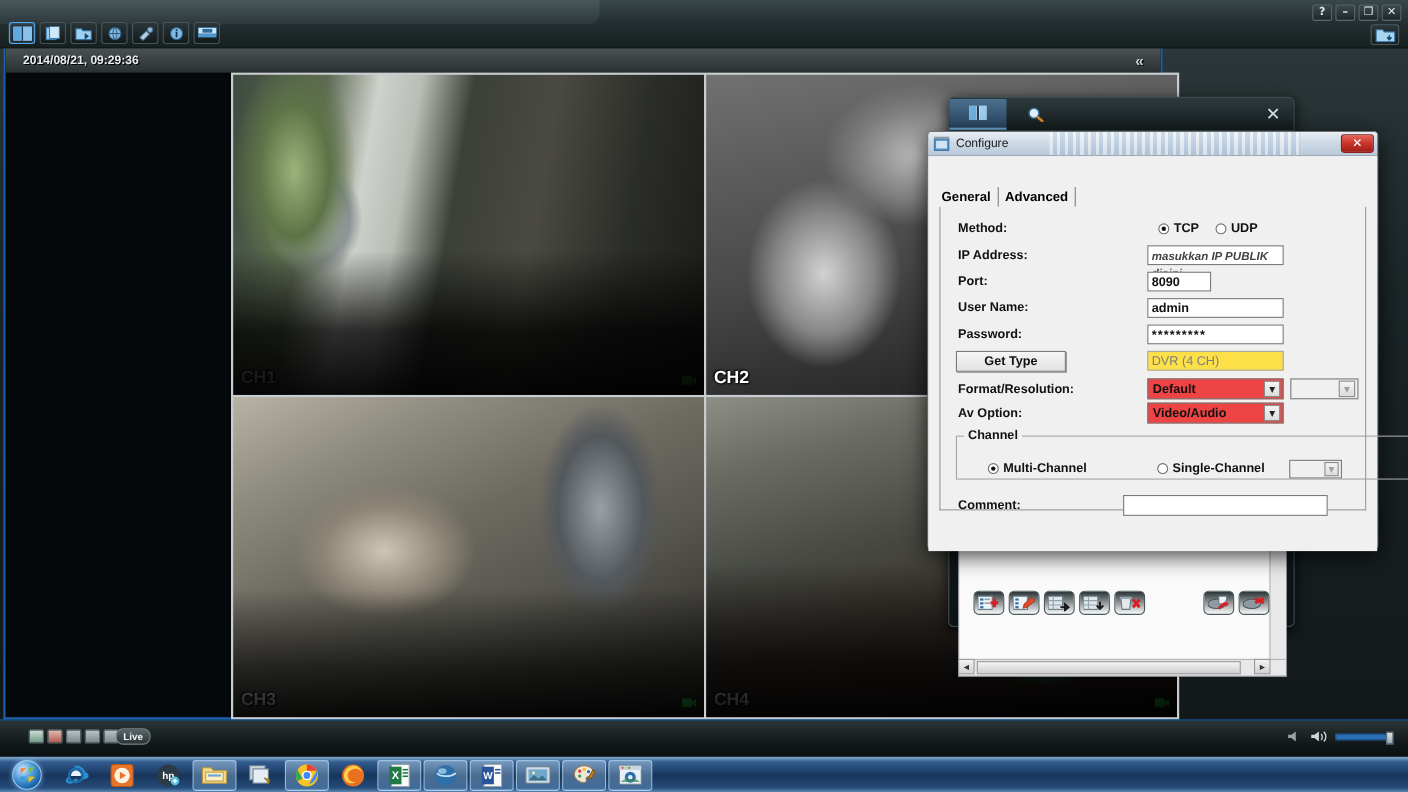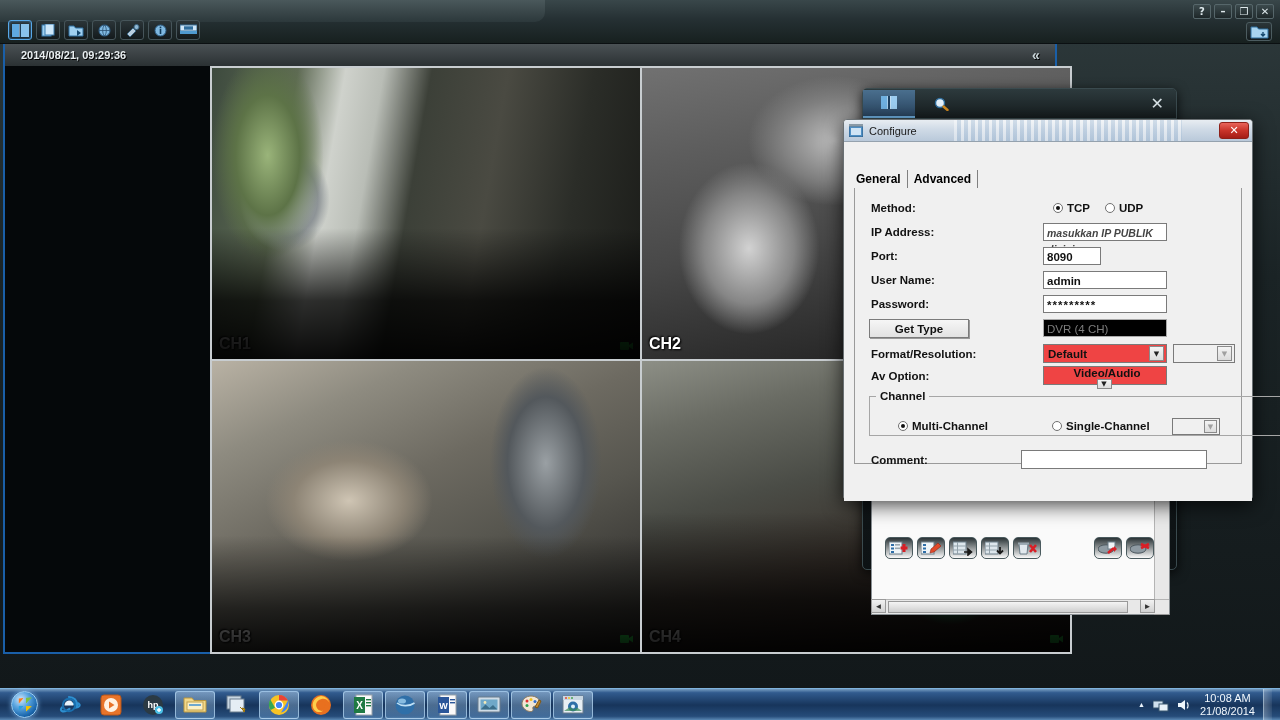--- a/index.html
+++ b/index.html
@@ -188,21 +188,21 @@
     position:absolute; left:10px; top:46px; width:388px; height:276px;
     border:1px solid #9a9a9a; border-top:none; background:#f0f0f0;
   }
 
   .row { position:absolute; left:16px; font-size:11.5px; font-weight:bold; color:#111; }
   .field {
     position:absolute; background:#fff; border:1px solid #7a7a7a;
     font-size:11.5px; color:#111; padding:1px 3px; line-height:16px; height:18px;
     font-family:"Liberation Sans", sans-serif;
   }
-  .field.ro { background:#000000; color:#7d7d7d; border-color:#a9a9a9; }
+  .field.ro { background:#fde047; color:#7d7d7d; border-color:#a9a9a9; }
   .field.ph { color:#444; font-style:italic; font-weight:bold; font-size:10.5px; }
 
   .radio { position:absolute; font-size:11.5px; font-weight:bold; color:#111; display:flex; align-items:center; gap:4px;}
   .rdot { width:10px; height:10px; border-radius:50%; background:#fff; border:1px solid #707070;
     display:inline-block; position:relative; }
   .rdot.on::after { content:''; position:absolute; left:2px; top:2px; width:4px; height:4px;
     border-radius:50%; background:#111; }
 
   .btn {
     position:absolute; background:linear-gradient(180deg,#f6f6f6,#e2e2e2);
@@ -536,21 +536,21 @@
         <div class="combo" style="left:188px; top:156px; width:124px;">
           <span class="txt">Default</span>
           <span class="arrow">▼</span>
         </div>
         <div class="combo dis" style="left:318px; top:156px; width:62px;">
           <span class="txt"></span>
           <span class="arrow">▼</span>
         </div>
 
         <div class="row" style="top:182px;">Av Option:</div>
-        <div class="combo" style="left:188px; top:178px; width:124px;flex-direction:column;">
+        <div class="combo" style="left:188px; top:178px; width:124px;">
           <span class="txt">Video/Audio</span>
           <span class="arrow">▼</span>
         </div>
 
         <fieldset class="grp" style="left:14px; top:202px; width:430px; height:46px;">
           <legend>Channel</legend>
           <div class="radio" style="left:28px; top:18px;">
             <span class="rdot on"></span>
             <span>Multi-Channel</span>
           </div>
@@ -564,20 +564,42 @@
           </div>
         </fieldset>
 
         <div class="row" style="top:266px;">Comment:</div>
         <div class="field" style="left:166px; top:262px; width:186px; height:19px;"></div>
       </div>
 
     </div>
   </div>
 
+  <div id="statusbar">
+    <div class="sb-icons">
+      <div class="sb-ic" style="background:linear-gradient(180deg,#cfe0d8,#6f9b84);"></div>
+      <div class="sb-ic" style="background:linear-gradient(180deg,#e8b9b5,#b05a52);"></div>
+      <div class="sb-ic"></div>
+      <div class="sb-ic"></div>
+      <div class="sb-ic"></div>
+    </div>
+    <div id="live-btn">Live</div>
+    <div id="vol">
+      <svg width="16" height="13" viewBox="0 0 16 13">
+          <path d="M1 5h3l4-3v9l-4-3H1z" fill="#97a3a8"></path>
+        </svg>
+      <svg width="18" height="13" viewBox="0 0 18 13">
+          <path d="M1 5h3l4-3v9l-4-3H1z" fill="#cdd8dd"></path>
+          <path d="M10 4.2c1.4 1.4 1.4 4.2 0 5.6M12.4 2.3c2.6 2.4 2.6 6.4 0 8.8" stroke="#cdd8dd" stroke-width="1.2" fill="none"></path>
+        </svg>
+      <div id="volslider">
+          <div class="knob"></div>
+        </div>
+    </div>
+  </div>
 </div>
 
 <div id="taskbar">
   <div id="startorb">
       <div class="orb"></div>
     </div>
 
   <div class="tbi">
     <svg width="24" height="24" viewBox="0 0 24 24">
         <path d="M12 4c5 0 8 3.6 8 7.6 0 1-.2 1.9-.6 2.8 2.4-.4 3.6-1.6 3-2.9-.7-1.6-3.6-1.6-6.2-.6" fill="none" stroke="#2d8fd0" stroke-width="2.2" stroke-linecap="round"></path>
@@ -682,29 +704,13 @@
         <rect x="1" y="1" width="20" height="4" fill="#c8d6e2"></rect>
         <circle cx="4" cy="3" r="1" fill="#e04a3a"></circle>
         <circle cx="7" cy="3" r="1" fill="#f0c020"></circle>
         <circle cx="10" cy="3" r="1" fill="#4aa050"></circle>
         <circle cx="11" cy="11.5" r="5" fill="#2f6fa8"></circle>
         <circle cx="11" cy="11.5" r="2" fill="#dff0fb"></circle>
         <path d="M2 16l6-4 4 2.5 3-2 5 3.5z" fill="#3b8a55" opacity=".7"></path>
       </svg>
   </div>
 
-  <div id="tray">
-    <span style="font-size:7px;">▲</span>
-    <svg width="16" height="14" viewBox="0 0 16 14">
-        <rect x="0" y="3" width="10" height="7" fill="#cfe0ee" stroke="#39566f"></rect>
-        <rect x="6" y="6" width="9" height="7" fill="#e8f2fa" stroke="#39566f"></rect>
-      </svg>
-    <svg width="15" height="14" viewBox="0 0 15 14">
-        <path d="M1 5h3l4-3v10l-4-3H1z" fill="#eef6fc"></path>
-        <path d="M10 4.5c1.4 1.4 1.4 4.5 0 5.9" stroke="#eef6fc" stroke-width="1.2" fill="none"></path>
-      </svg>
-    <div id="clock">
-      <div>10:08 AM</div>
-      <div>21/08/2014</div>
-    </div>
-    <div id="showdesk"></div>
-  </div>
 </div>
 
 </body></html>

